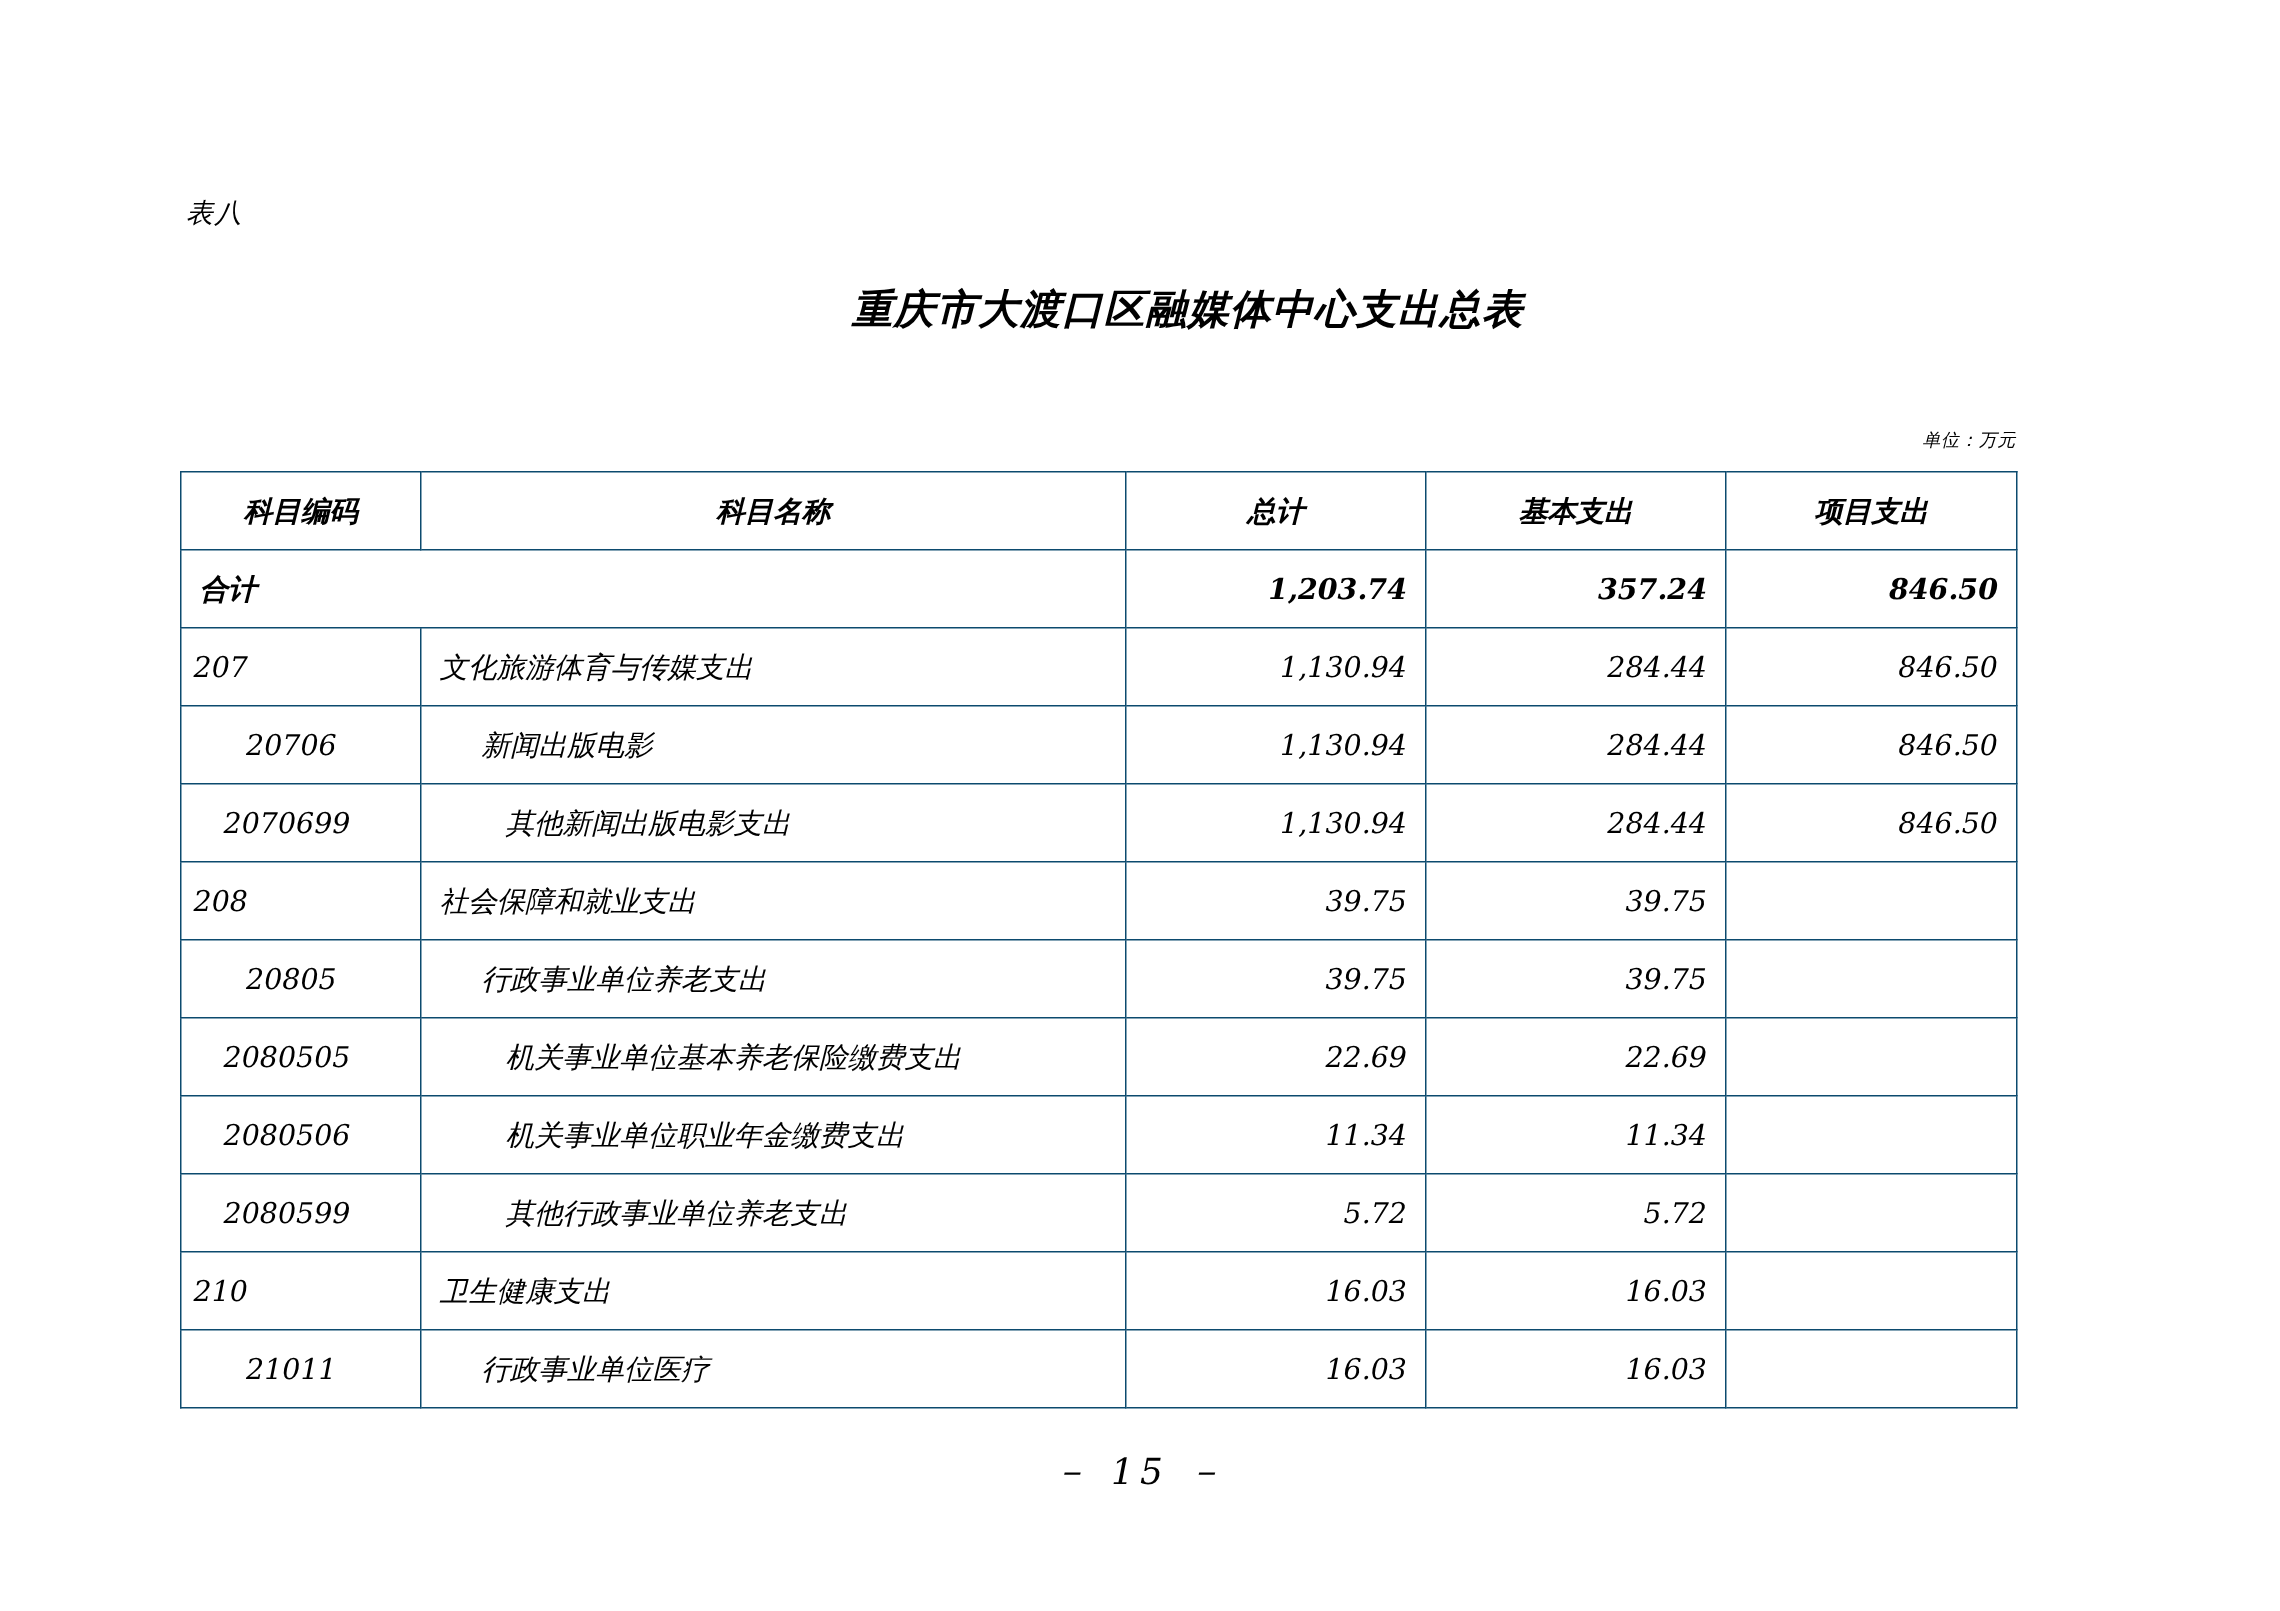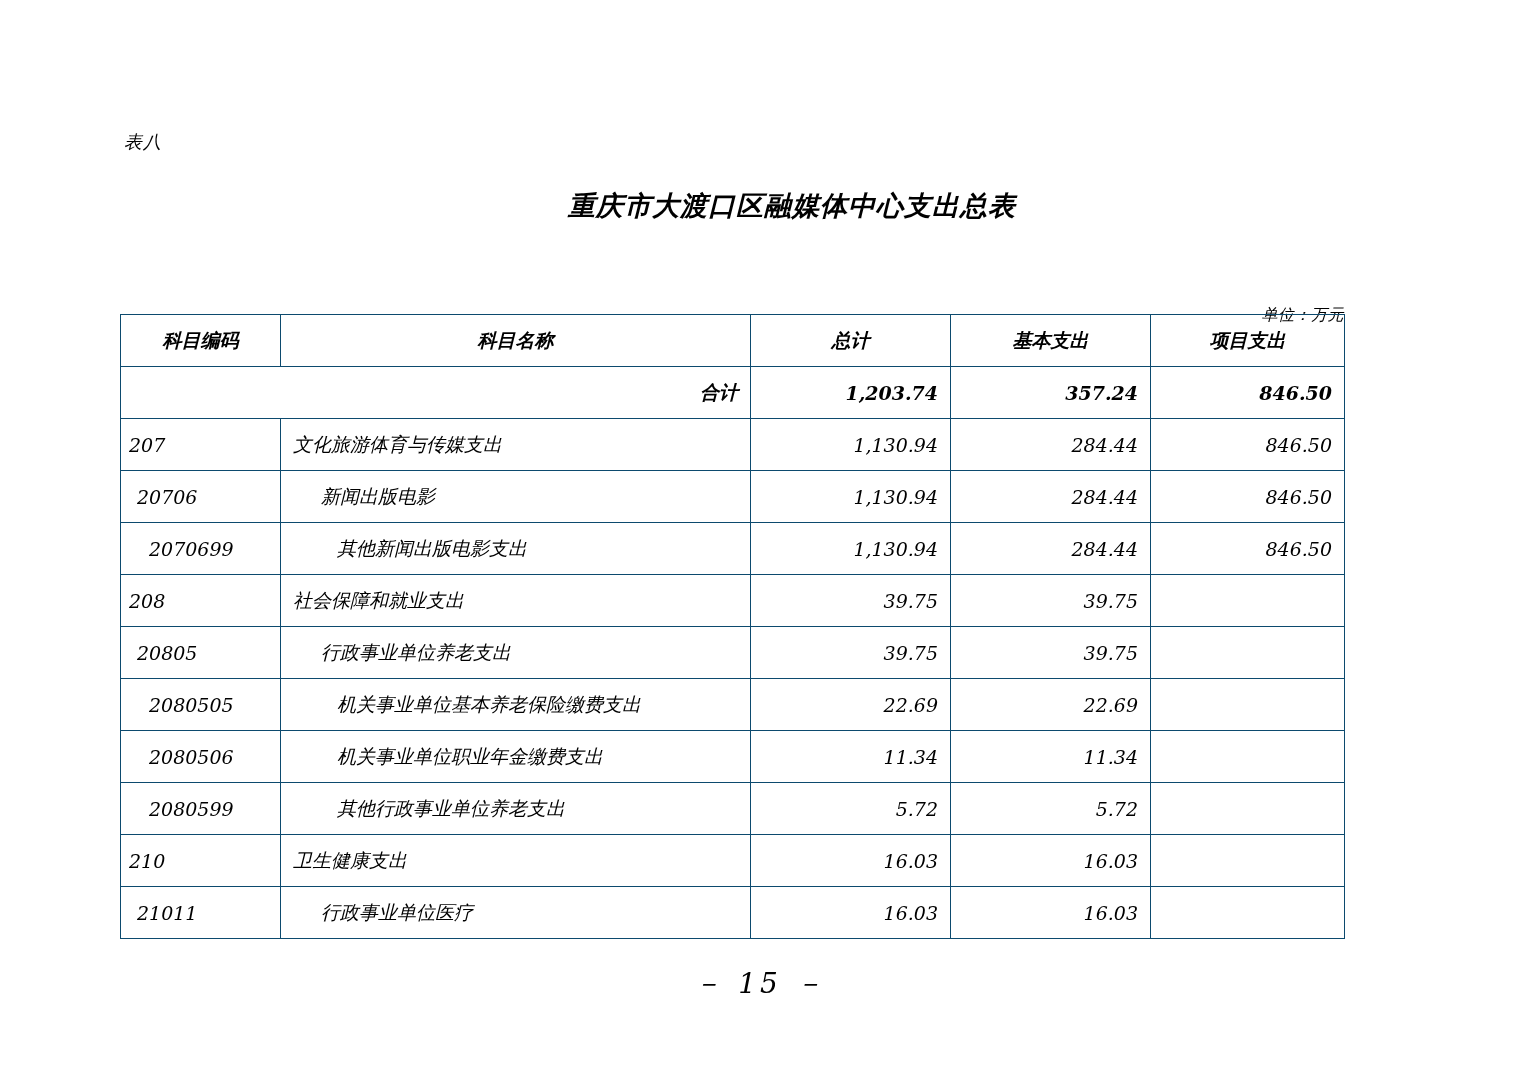--- a/index.html
+++ b/index.html
@@ -39,23 +39,22 @@
     font-size: 27px;
     font-weight: bold;
     letter-spacing: 1px;
     font-family: "DejaVu Serif", "Liberation Serif", serif;
     margin-left: 32px;
   }
   .unit-line {
     position: absolute;
     right: 176px;
     top: 285px;
-    font-size: 16px;
+    font-size: 12px;
     letter-spacing: 0.5px;
-    margin-top: 20px;
   }
   table.sheet {
     position: absolute;
     left: 120px;
     top: 314px;
     width: 1224px;
     border-collapse: collapse;
     table-layout: fixed;
   }
   table.sheet td {
@@ -75,44 +74,44 @@
   thead td {
     text-align: center;
     font-weight: bold;
     font-size: 21px;
     height: 58px;
   }
   .sum-row td {
     font-weight: bold;
   }
   .sum-label {
-    text-align: right;
+    text-align: left;
     font-size: 21px;
   }
   .num {
     text-align: right;
     font-family: "DejaVu Serif", "Liberation Serif", serif;
   }
   .code {
     text-align: left;
   }
   .lvl1 .code { padding-left: 8px; margin-left: 29px; }
-  .lvl2 .code { padding-left: 16px; }
+  .lvl2 .code { padding-left: 43px; }
   .lvl3 .code { padding-left: 28px; }
   .lvl1 .name { padding-left: 12px; }
   .lvl2 .name { padding-left: 40px; }
   .lvl3 .name { padding-left: 56px; }
   .name { text-align: left; }
   .page-number {
     position: absolute;
     left: 0;
     top: 965px;
     width: 1520px;
     text-align: center;
-    font-size: 28px;
+    font-size: 24px;
     letter-spacing: 4px;
   }
 </style>
 </head>
 <body>
 
 <div class="page">
 
   <div class="label-top">表八</div>
 

